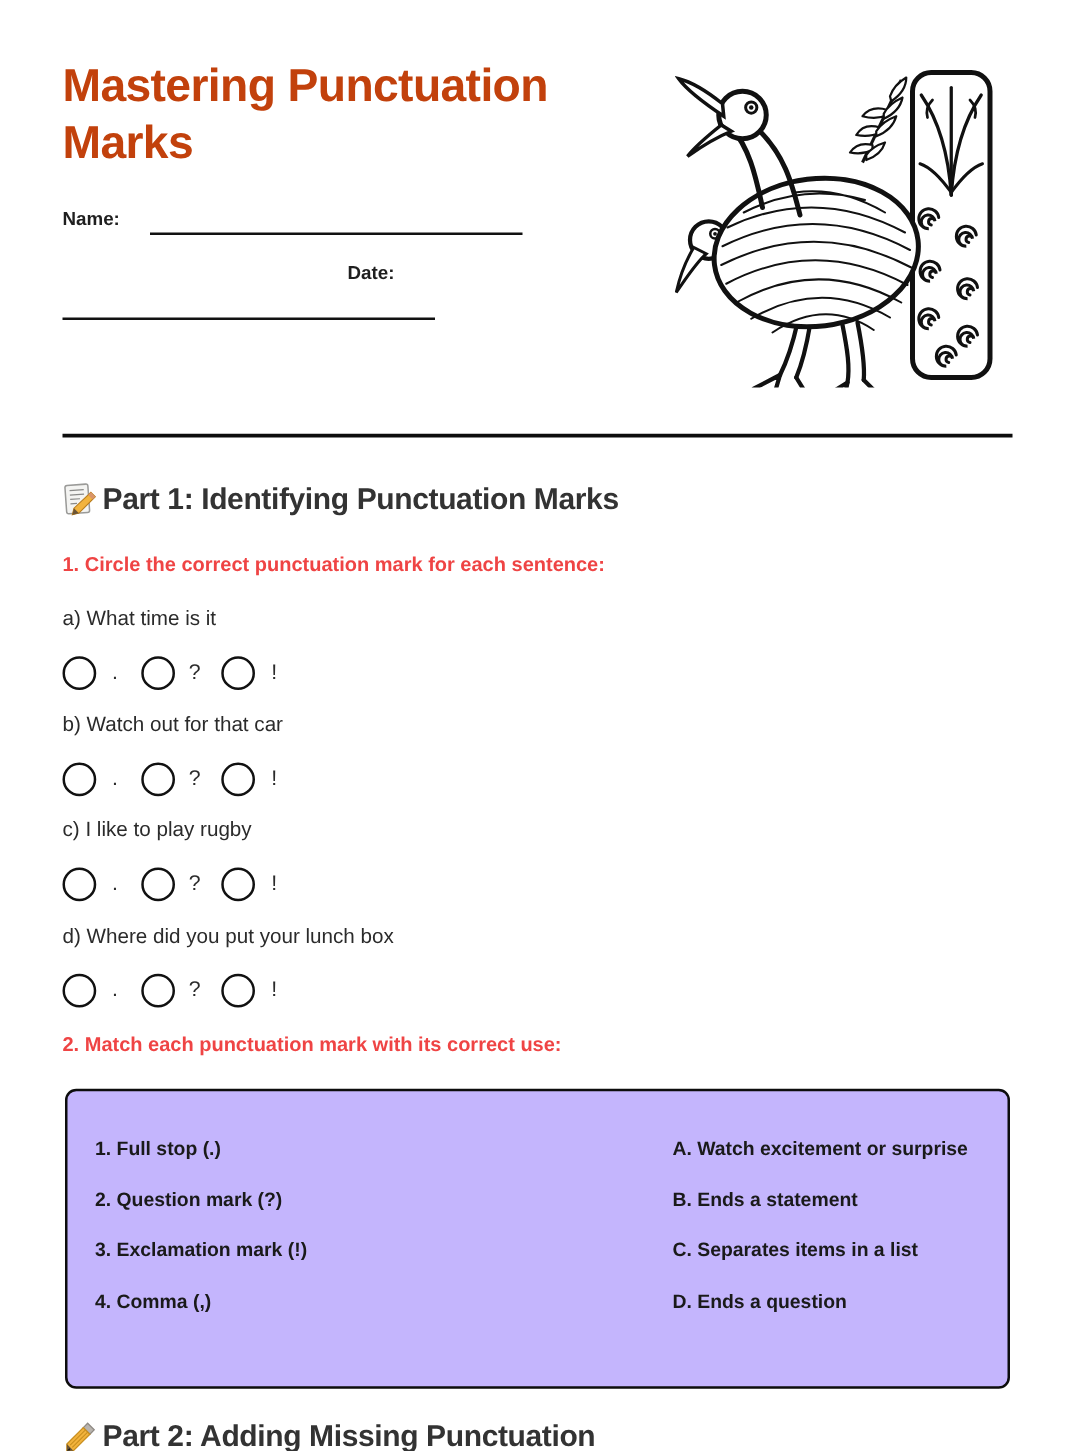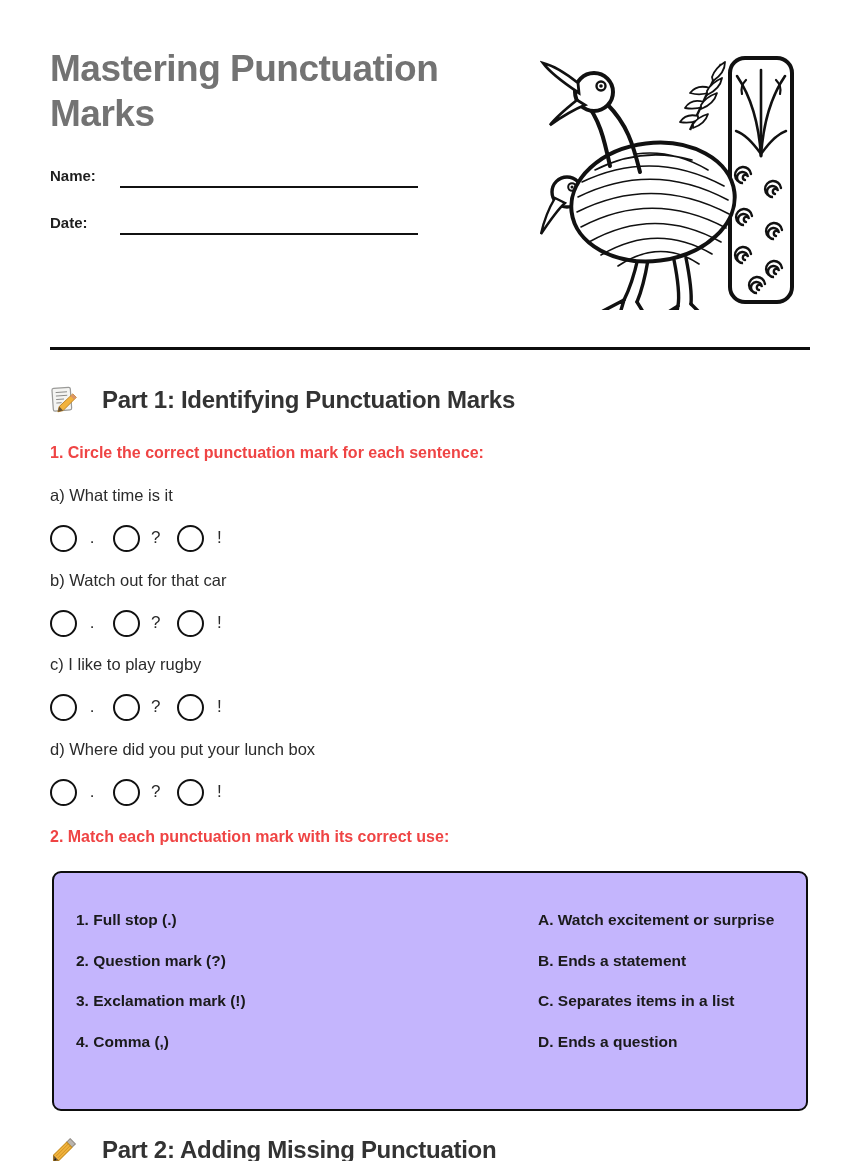--- a/index.html
+++ b/index.html
@@ -5,35 +5,35 @@
   * { margin:0; padding:0; box-sizing:border-box; }
   html,body { background:#ffffff; }
   body { font-family:"Liberation Sans","DejaVu Sans",sans-serif; }
   .page {
     position:relative; width:860px; height:1161px;
     background:#fff; overflow:hidden; margin:0 auto;
   }
   
   .title {
     position:absolute; left:50px; top:46px; width:490px;
-    font-size:37px; font-weight:bold; color:#737373; line-height:1.22;
+    font-size:37px; font-weight:bold; color:#c2410c; line-height:1.22;
     letter-spacing:-0.5px;
   }
   
   .field-row { position:absolute; left:50px; display:flex; align-items:flex-end; }
   .field-row.name { top:163px; }
-  .field-row.date { top:210px; }
+  .field-row.date { top:210px;flex-direction:column; }
   .field-label { width:70px; font-size:15px; font-weight:bold; color:#1f1f1f; padding-bottom:4px; }
   .field-line { width:298px; height:25px; border-bottom:2px solid #111; }
   
   .illustration { position:absolute; left:540px; top:50px; width:272px; height:260px; }
   
   .divider { position:absolute; left:50px; top:347px; width:760px; height:3px; background:#0d0d0d; }
   
-  .part-heading { position:absolute; left:50px; display:flex; align-items:flex-start; gap:24px; }
+  .part-heading { position:absolute; left:50px; display:flex; align-items:flex-start; gap:4px; }
   .part-heading .icon { width:28px; height:28px; flex:0 0 auto; }
   .part-heading .txt { font-size:24px; font-weight:bold; color:#333; letter-spacing:-0.3px; }
   .part1-heading { top:386px; }
   .part2-heading { top:1136px; }
   
   .prompt { position:absolute; left:50px; font-size:16px; font-weight:bold; color:#ef4444; }
   .prompt.q1 { top:444px; }
   .prompt.q2 { top:828px; }
   
   .sentence { position:absolute; left:50px; font-size:16.5px; color:#2b2b2b; }

